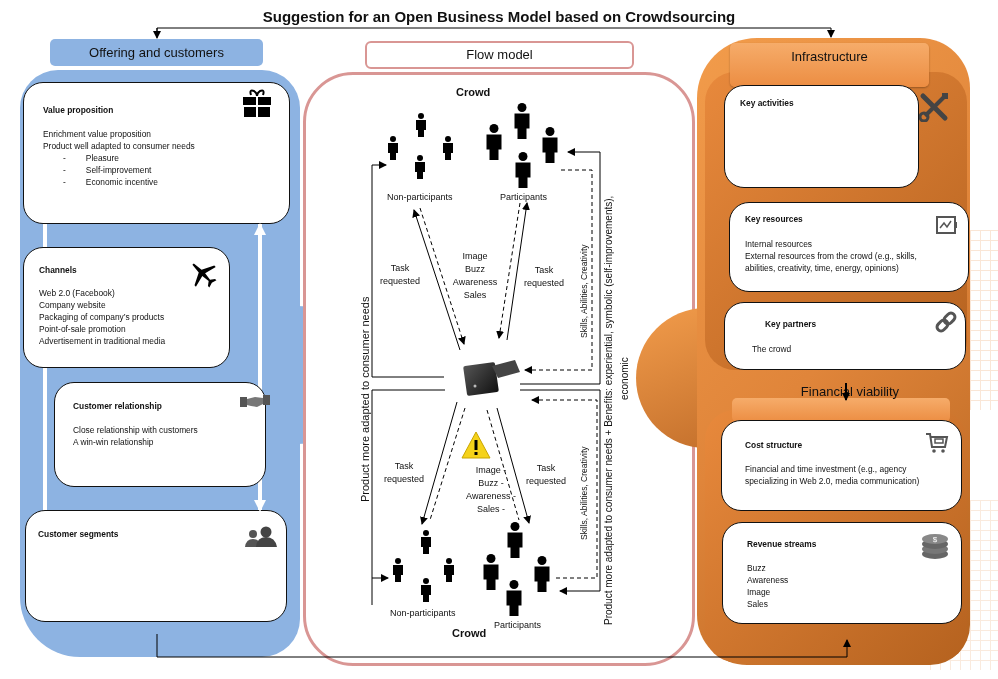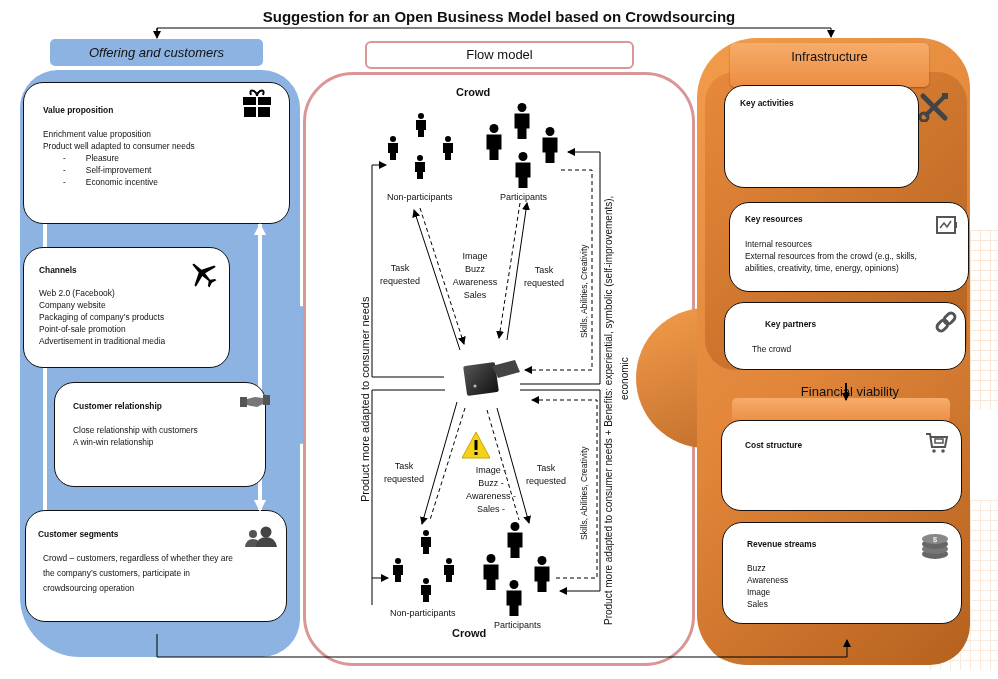--- a/index.html
+++ b/index.html
@@ -5,21 +5,21 @@
   html, body { margin:0; padding:0; background:#ffffff; }
   body { width:998px; height:679px; position:relative; overflow:hidden;
          font-family:"Liberation Sans", sans-serif; color:#111; }
   .abs { position:absolute; }
   svg.full { position:absolute; left:0; top:0; width:998px; height:679px; pointer-events:none; }
 
   #title { left:0; width:998px; top:8px; text-align:center; font-weight:bold; font-size:15px; }
 
   
   .col-blue-head { left:50px; top:39px; width:213px; height:27px; background:#8db3e2; border-radius:5px;
-                   text-align:center; line-height:27px; font-size:13px;font-style:italic; }
+                   text-align:center; line-height:27px; font-size:13px; }
   .col-blue-bg { left:20px; top:70px; width:280px; height:587px; background:#8db3e2; border-radius:38px 38px 38px 60px; }
   .blue-bulge { left:245px; top:306px; width:120px; height:138px; background:#8db3e2; border-radius:0 70px 70px 0; }
   .v-white { background:#ffffff; width:4px; }
 
   .card { position:absolute; background:#fff; border:1.5px solid #111; border-radius:20px; box-sizing:border-box;
           font-size:8.4px; line-height:12px; padding:0; }
   .card .ct { position:absolute; font-weight:bold; font-size:8.4px; }
   .card .cb { position:absolute; }
   .card .cb div { white-space:nowrap; }
   .card .ico { position:absolute; }
@@ -102,25 +102,20 @@
   </div>
   <svg class="ico" style="left:184px;top:10px;" width="32" height="18" viewBox="0 0 32 18">
     <rect x="1" y="4" width="7" height="10" fill="#555"></rect>
       <rect x="24" y="2" width="7" height="10" fill="#555"></rect>
     <path d="M8 6 L16 4 L24 5 L24 11 L18 14 L12 13 L8 12 z" fill="#777"></path>
   </svg>
 </div>
 
 <div class="card" style="left:25px;top:510px;width:262px;height:112px;">
   <div class="ct" style="left:12px;top:17px;">Customer segments</div>
-  <div class="cb" style="left:17px;top:40px;line-height:15px;">
-    <div>Crowd – customers, regardless of whether they are</div>
-    <div>the company’s customers, participate in</div>
-    <div>crowdsourcing operation</div>
-  </div>
   <svg class="ico" style="left:218px;top:14px;" width="34" height="24" viewBox="0 0 34 24">
     <circle cx="9" cy="9" r="4" fill="#555"></circle>
       <path d="M1 22 Q2 14 9 14 Q16 14 17 22 z" fill="#555"></path>
     <circle cx="22" cy="7" r="5.5" fill="#444"></circle>
       <path d="M12 22 Q13 12 22 12 Q31 12 33 22 z" fill="#444"></path>
   </svg>
 </div>
 
 <div class="abs flow-bg"></div>
 <div class="abs flow-head">Flow model</div>
@@ -209,20 +204,24 @@
   <svg class="ico" style="left:209px;top:7px;" width="24" height="24" viewBox="0 0 24 24">
     <g transform="rotate(-45 12 12)" fill="none" stroke="#555" stroke-width="3">
       <rect x="1" y="8" width="12" height="8" rx="4"></rect>
         <rect x="11" y="8" width="12" height="8" rx="4"></rect>
     </g>
   </svg>
 </div>
 
 <div class="card" style="left:721px;top:420px;width:241px;height:91px;">
   <div class="ct" style="left:23px;top:18px;">Cost structure</div>
+  <div class="cb" style="left:23px;top:42px;">
+    <div>Financial and time investment (e.g., agency</div>
+    <div>specializing in Web 2.0, media communication)</div>
+  </div>
   <svg class="ico" style="left:203px;top:10px;" width="24" height="24" viewBox="0 0 24 24">
     <path d="M1 3 H5 L7 16 H20 L22 6 H6" fill="none" stroke="#555" stroke-width="2"></path>
     <rect x="10" y="8" width="8" height="4" fill="none" stroke="#555" stroke-width="1.5"></rect>
     <circle cx="9" cy="20" r="1.8" fill="#555"></circle>
       <circle cx="18" cy="20" r="1.8" fill="#555"></circle>
   </svg>
 </div>
 
 <div class="card" style="left:722px;top:522px;width:240px;height:102px;">
   <div class="ct" style="left:24px;top:15px;">Revenue streams</div>

